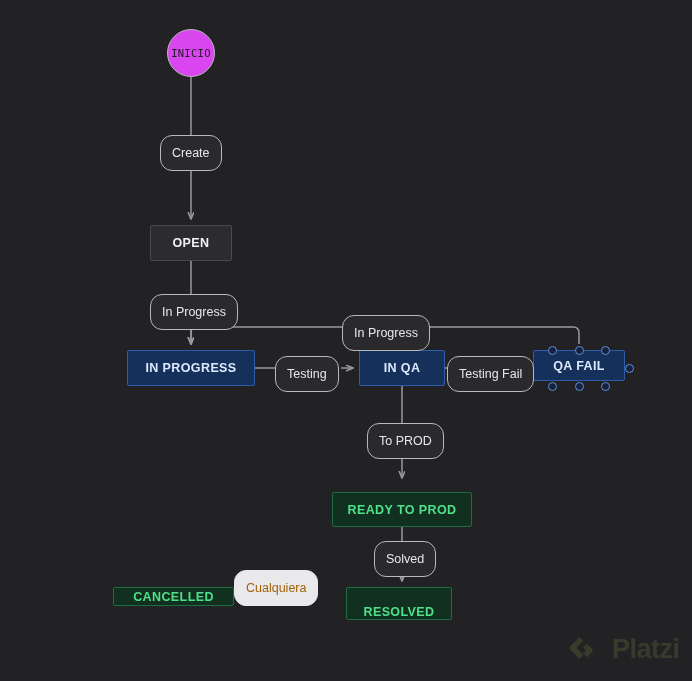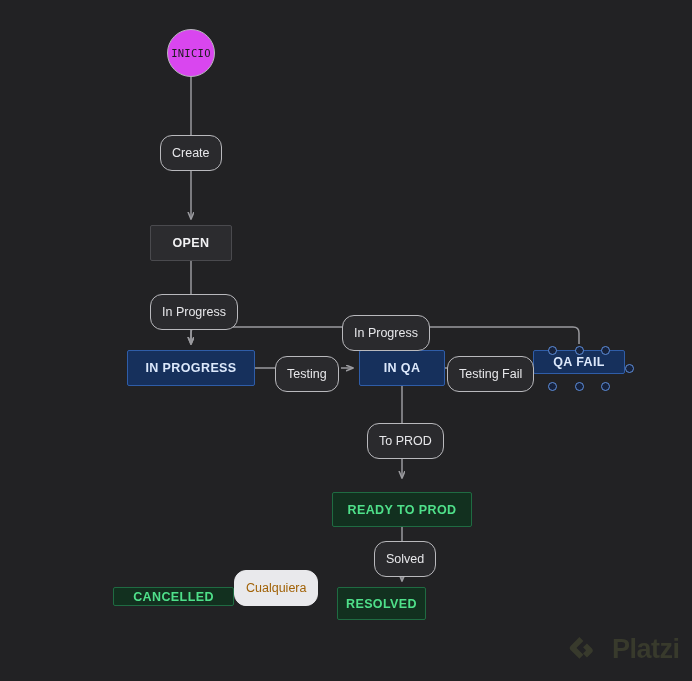--- a/index.html
+++ b/index.html
@@ -180,29 +180,29 @@
   </div>
 
   <div class="node node-blue" style="left:127px; top:350px; width:128px; height:36px;">
     <span>IN PROGRESS</span>
   </div>
 
   <div class="node node-blue" style="left:359px; top:350px; width:86px; height:36px;">
     <span>IN QA</span>
   </div>
 
-  <div class="node node-blue" style="left:533px; top:350px; width:92px; height:24px;">
+  <div class="node node-blue" style="left:533px; top:350px; width:92px; height:31px;">
     <span>QA FAIL</span>
   </div>
 
   <div class="node node-green" style="left:332px; top:492px; width:140px; height:35px;">
     <span>READY TO PROD</span>
   </div>
 
-  <div class="node node-green" style="left:337px; top:587px; width:89px; height:33px;">
+  <div class="node node-green" style="left:346px; top:587px; width:106px; height:33px;align-items:flex-end;">
     <span>RESOLVED</span>
   </div>
 
   <div class="node node-green" style="left:113px; top:587px; width:121px; height:19px;">
     <span>CANCELLED</span>
   </div>
 
   <div>
     <div class="handle" style="left:548px; top:345.5px;"></div>
     <div class="handle" style="left:574.5px; top:345.5px;"></div>

